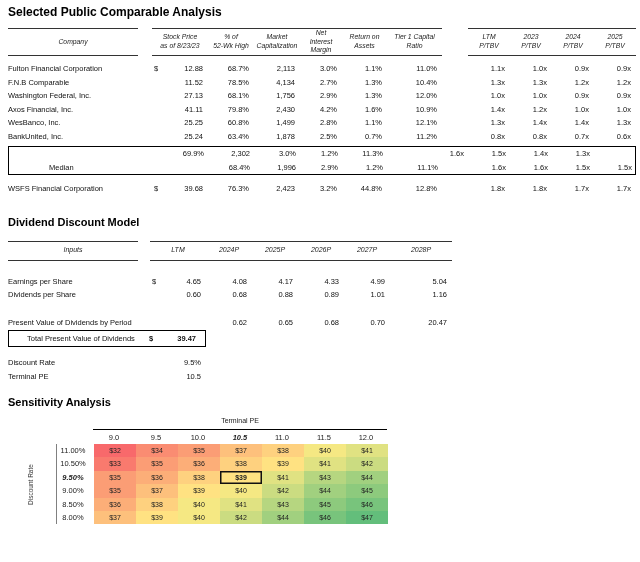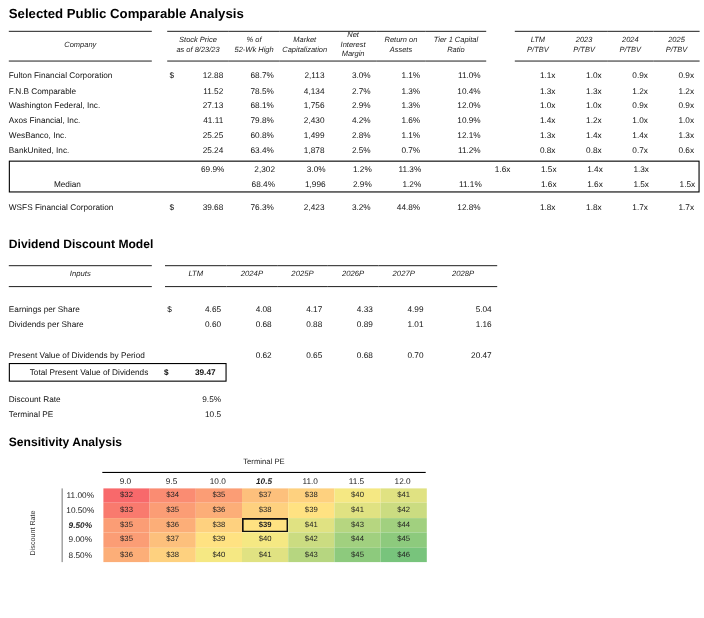--- a/index.html
+++ b/index.html
@@ -411,15 +411,25 @@
         <div class="hm-row">
           <div class="rlabel">8.50%</div>
           <div class="cellv" style="background: rgb(252, 174, 120);">$36</div>
           <div class="cellv" style="background: rgb(254, 209, 127);">$38</div>
           <div class="cellv" style="background: rgb(245, 232, 131);">$40</div>
           <div class="cellv" style="background: rgb(224, 226, 130);">$41</div>
           <div class="cellv" style="background: rgb(182, 214, 128);">$43</div>
           <div class="cellv" style="background: rgb(141, 202, 125);">$45</div>
           <div class="cellv" style="background: rgb(120, 196, 124);">$46</div>
         </div>
+        <div class="hm-row">
+          <div class="rlabel">8.00%</div>
+          <div class="cellv" style="background: rgb(253, 192, 124);">$37</div>
+          <div class="cellv" style="background: rgb(255, 226, 130);">$39</div>
+          <div class="cellv" style="background: rgb(245, 232, 131);">$40</div>
+          <div class="cellv" style="background: rgb(203, 220, 129);">$42</div>
+          <div class="cellv" style="background: rgb(161, 208, 127);">$44</div>
+          <div class="cellv" style="background: rgb(120, 196, 124);">$46</div>
+          <div class="cellv" style="background: rgb(99, 190, 123);">$47</div>
+        </div>
       </div>
   </div>
 </section>
 
 </body></html>

